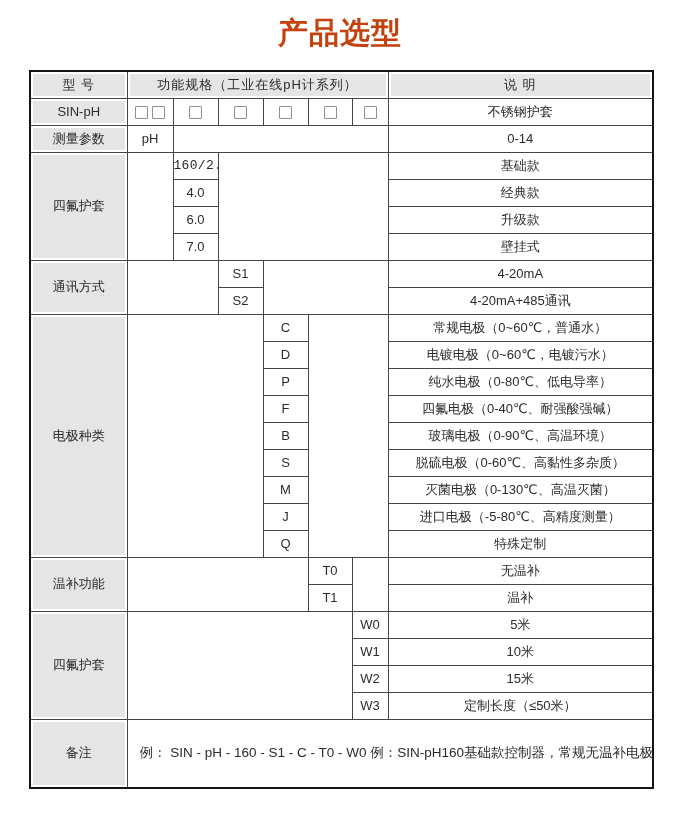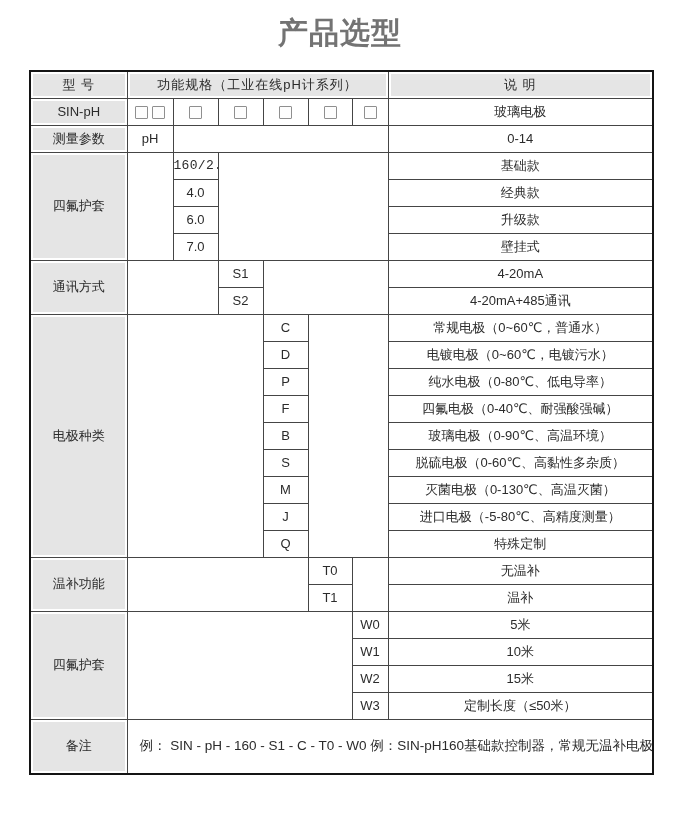--- a/index.html
+++ b/index.html
@@ -2,35 +2,35 @@
 <html><head>
 <meta charset="utf-8">
 <style>
   html,body{margin:0;padding:0;background:#fff;}
   .page{
     width:680px;height:826px;overflow:hidden;background:#fff;position:relative;
     font-family:"Liberation Sans","DejaVu Sans",sans-serif;color:#222;
   }
   .title{
     margin:0;padding-top:13px;height:40px;line-height:40px;
-    text-align:center;font-size:30px;font-weight:700;color:#737373;letter-spacing:1px;
+    text-align:center;font-size:30px;font-weight:700;color:#c2410c;letter-spacing:1px;
   }
   table.sel{
     border-collapse:collapse;table-layout:fixed;
     margin:17px 0 0 29px;width:623px;
     border:2px solid #141414;
   }
   table.sel td,table.sel th{
     border:1.5px solid #454545;
     padding:0;text-align:center;vertical-align:middle;
     font-size:13px;font-weight:400;color:#2b2b2b;
     overflow:hidden;white-space:nowrap;
   }
   tr.r{height:27px;}
-  tr.remark-row{height:55px;}
+  tr.remark-row{height:69px;}
   .lab{
     background:#e5e5e5;color:#ffffff;font-size:13.5px;
     box-shadow:inset 0 0 0 2px #ffffff;
   }
   th.lab{font-size:15px;font-weight:700;letter-spacing:1px;}
   .serif{font-family:Liberation Mono, monospace;font-size:12.5px;letter-spacing:0.3px;}
   .cbx{
     display:inline-block;width:11px;height:11px;margin:0 2px;
     border:1.5px solid #8f8f8f;border-radius:1px;background:#fdfdfd;vertical-align:middle;
   }
@@ -69,21 +69,21 @@
     <tr class="r">
       <td class="lab">SIN-pH</td>
       <td>
         <span class="cbx"></span><span class="cbx"></span>
       </td>
       <td><span class="cbx"></span></td>
       <td><span class="cbx"></span></td>
       <td><span class="cbx"></span></td>
       <td><span class="cbx"></span></td>
       <td><span class="cbx"></span></td>
-      <td>玻璃电极</td>
+      <td>不锈钢护套</td>
     </tr>
 
     <tr class="r">
       <td class="lab">测量参数</td>
       <td>pH</td>
       <td colspan="5"></td>
       <td>0-14</td>
     </tr>
 
     <tr class="r">

